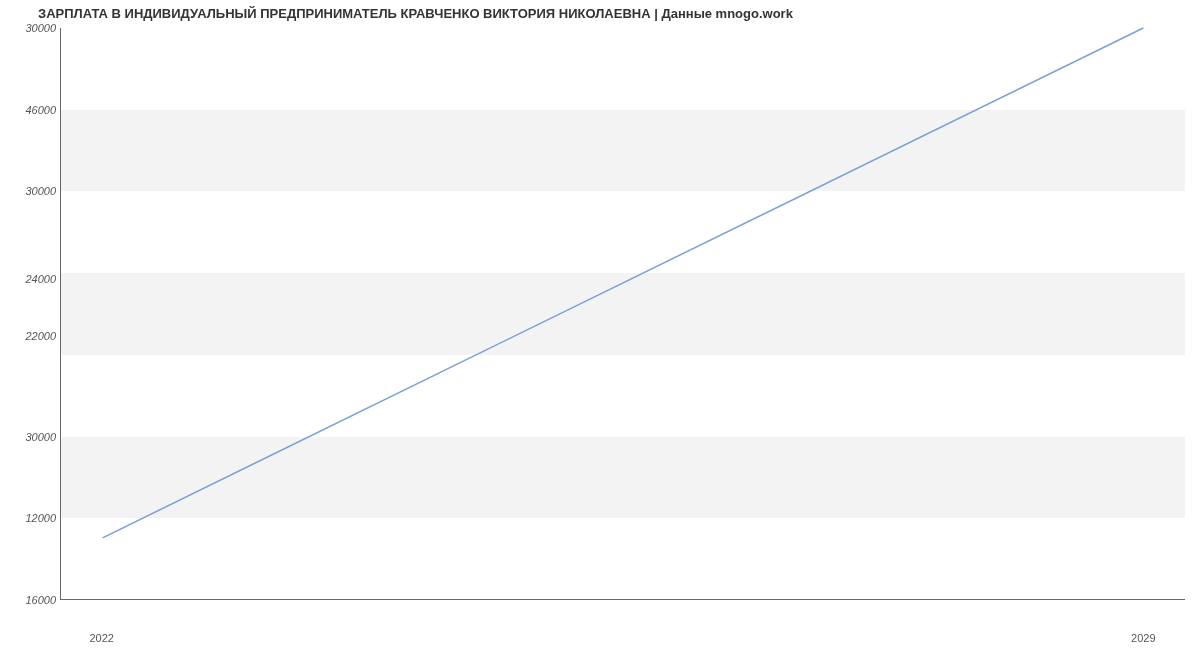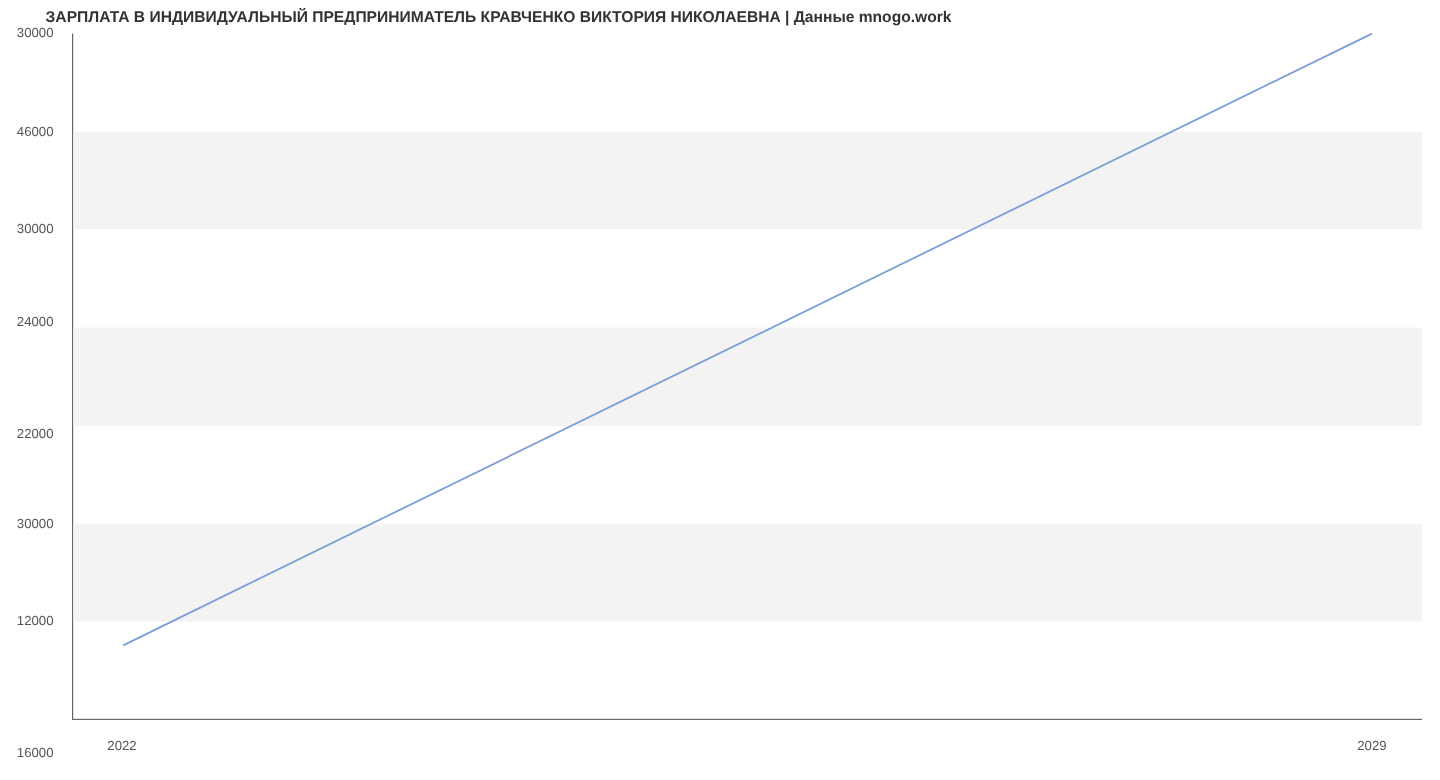--- a/index.html
+++ b/index.html
@@ -41,27 +41,29 @@
   .band {
     position: absolute;
     left: 0;
     width: 100%;
     background: #f3f3f3;
   }
   .y-tick {
     position: absolute;
     left: 14px;
     width: 42px;
+    text-align: right;
     font-size: 11px;
     color: #555;
     transform: translateY(-50%);
+    font-style: italic;
   }
   .x-tick {
     position: absolute;
-    top: 616px;
+    top: 632px;
     font-size: 11px;
     color: #555;
     transform: translateX(-50%);
     text-align: right;
   }
   svg.line-layer {
     position: absolute;
     left: 0;
     top: 0;
     width: 100%;
@@ -74,25 +76,25 @@
     fill: none;
   }
 </style>
 </head>
 <body>
 
 <div class="container">
 
   <div class="title">ЗАРПЛАТА В ИНДИВИДУАЛЬНЫЙ ПРЕДПРИНИМАТЕЛЬ КРАВЧЕНКО ВИКТОРИЯ НИКОЛАЕВНА | Данные mnogo.work</div>
 
-  <div class="y-tick" style="top:628px">16000</div>
+  <div class="y-tick" style="top:600px">16000</div>
   <div class="y-tick" style="top:518.3px">12000</div>
   <div class="y-tick" style="top:436.6px">30000</div>
-  <div class="y-tick" style="top:362px">22000</div>
-  <div class="y-tick" style="top:269px">24000</div>
+  <div class="y-tick" style="top:336px">22000</div>
+  <div class="y-tick" style="top:279px">24000</div>
   <div class="y-tick" style="top:191.4px">30000</div>
   <div class="y-tick" style="top:109.7px">46000</div>
   <div class="y-tick" style="top:28px">30000</div>
 
   <div class="x-tick" style="left:101.7px">2022</div>
   <div class="x-tick" style="left:1143.3px">2029</div>
 
   <div class="plot">
 
     <div class="band" style="top:408.6px;height:81.7px"></div>

